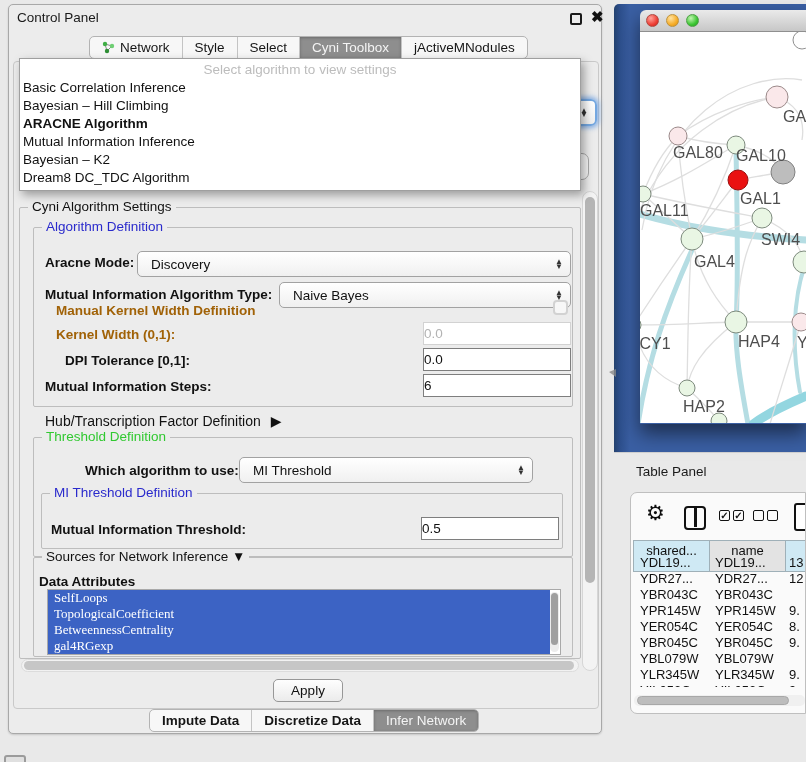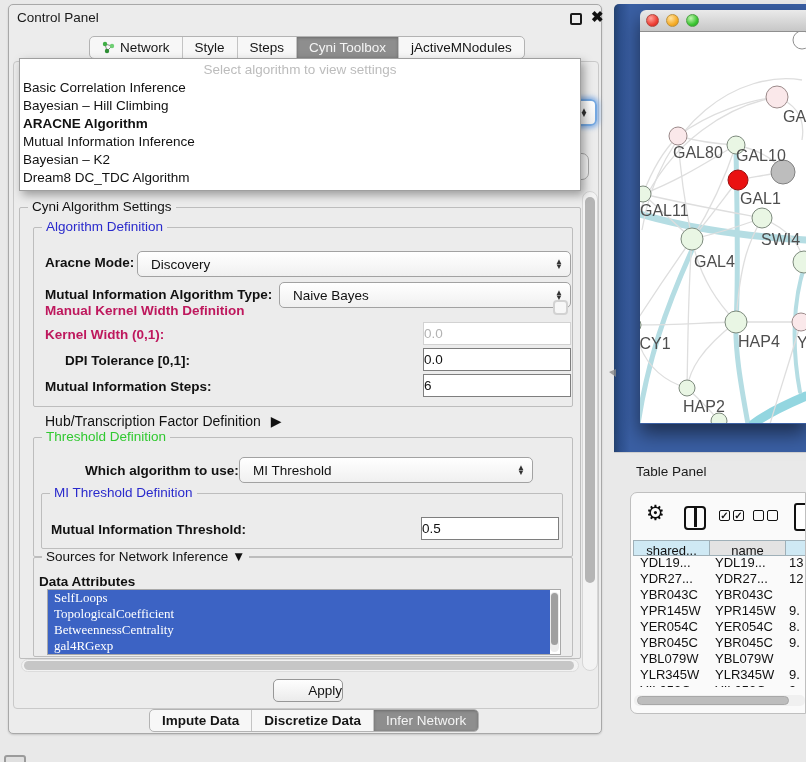--- a/index.html
+++ b/index.html
@@ -30,21 +30,21 @@
   .content { position:absolute; left:4px; top:56px; width:586px; height:648px;
              border:1px solid #c9c9c9; border-radius:4px; background:#ececec; }
 
   
   .fs { position:absolute; border:1px solid #bdbdbd; border-radius:2px; }
   .fs > .legend { position:absolute; top:-9px; left:8px; background:#ececec;
                   padding:0 4px; font-size:13.5px; color:#111; white-space:nowrap; }
   .legend.blue { color:#2a2acc; } .legend.green { color:#30c930; }
 
   .lbl { position:absolute; font-size:13.5px; font-weight:bold; white-space:nowrap; }
-  .lbl.dis { color:#be185d; }
+  .lbl.dis { color:#a16207;margin-left:11px; }
   .plain { font-weight:normal; }
 
   .combo { position:absolute; background:linear-gradient(#ffffff,#f0f0f0);
            border:1px solid #a2a2a2; border-radius:5px; font-size:13.5px;
            display:flex; align-items:center; padding:0 22px 0 13px; }
   .stepper { position:absolute; right:7px; top:50%; transform:translateY(-50%);
              display:flex; flex-direction:column; align-items:center;
              font-size:8px; line-height:4.5px; color:#333; }
 
   .tfield { position:absolute; background:#fff; border:1px solid #7e7e7e;
@@ -67,21 +67,21 @@
   .vscroll .th { position:absolute; left:2px; top:5px; width:10px; height:386px;
                  background:#b5b5b5; border-radius:6px; }
   .hscroll { position:absolute; left:12px; top:654px; width:558px; height:13px;
              background:#f2f2f2; border:1px solid #dcdcdc; border-radius:7px; }
   .hscroll .th { position:absolute; left:2px; top:1px; width:550px; height:9px;
                  background:#c6c6c6; border-radius:5px; }
 
   .btn-apply { position:absolute; left:264px; top:674px; width:70px; height:23px;
                border:1px solid #979797; border-radius:5px;
                background:linear-gradient(#fefefe,#ebebeb); font-size:13.5px;
-               text-align:right; line-height:21px; }
+               text-align:center; line-height:21px; }
 
   .popup { position:absolute; left:10px; top:53px; width:562px; height:133px;
            background:#fff; border:1px solid #9f9f9f;
            box-shadow:3px 4px 9px rgba(0,0,0,.35); z-index:6; }
   .pop-ph { text-align:center; color:#bcbcbc; font-size:13.5px; height:18px; line-height:18px; margin-top:2px; }
   .pop-item { font-size:13.5px; height:18px; line-height:18px; padding-left:3px; white-space:nowrap; }
   .pop-item.sel { font-weight:bold; }
 
   .combo-frag1 { position:absolute; left:492px; top:94px; width:96px; height:27px;
                  border:2px solid #74a7e0; border-radius:6px;
@@ -111,21 +111,21 @@
   .tpanel { position:absolute; left:630px; top:492px; width:176px; height:222px;
             background:#fafafa; border:1px solid #bfbfbf; border-radius:7px 0 0 7px; overflow:hidden; }
   .gear { position:absolute; left:15px; top:8px; font-size:21px; color:#0d0d0d; }
   .colicon { position:absolute; left:53px; top:13px; width:22px; height:24px;
              border:2.5px solid #111; border-radius:4px; }
   .colicon:before { content:""; position:absolute; left:8px; top:0; width:2.5px; height:19px; background:#111; }
   .cb { position:absolute; width:11px; height:11px; border:1.5px solid #111; border-radius:2px;
         font-size:10px; font-weight:bold; line-height:10px; text-align:center; color:#111; }
   .ticon { position:absolute; left:163px; top:10px; width:22px; height:28px;
            border:2.5px solid #111; border-radius:3px; background:#fff; }
-  .thead { position:absolute; left:2px; top:47px; width:174px; height:16px; display:flex; }
+  .thead { position:absolute; left:2px; top:47px; width:174px; height:32px; display:flex; }
   .thcell { border:1px solid #9fb0b8; font-size:13px; text-align:center; line-height:20px;
             background:#cfe9f4; overflow:hidden; white-space:nowrap; }
   .thcell.c1 { width:77px; } .thcell.c2 { width:76px; background:#e3e3e3; border-left:none; }
   .thcell.c3 { flex:1; border-left:none; }
   .trows { position:absolute; left:2px; top:62px; width:172px; height:132px; overflow:hidden; }
   .trow { display:flex; height:16px; line-height:16px; font-size:13px; }
   .tc1 { width:77px; padding-left:7px; white-space:nowrap; overflow:hidden; }
   .tc2 { width:74px; padding-left:5px; white-space:nowrap; overflow:hidden; }
   .tc3 { flex:1; padding-left:5px; white-space:nowrap; overflow:hidden; }
   .tp-hscroll { position:absolute; left:3px; top:202px; width:171px; height:11px;
@@ -161,21 +161,21 @@
               <circle cx="10" cy="5" r="2.2" fill="#6fcf74"></circle>
               <circle cx="5" cy="10" r="2.2" fill="#2f8f36"></circle>
             </svg>
           </span>
           <span>Network</span>
         </div>
         <div class="tab">
           <span>Style</span>
         </div>
         <div class="tab">
-          <span>Steps</span>
+          <span>Select</span>
         </div>
         <div class="tab sel">
           <span>Cyni Toolbox</span>
         </div>
         <div class="tab">
           <span>jActiveMNodules</span>
         </div>
       </div>
 
     <div class="content"></div>

